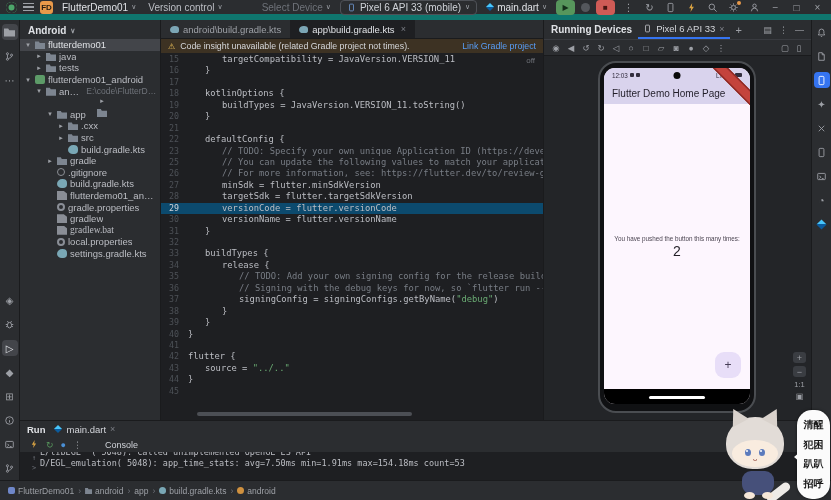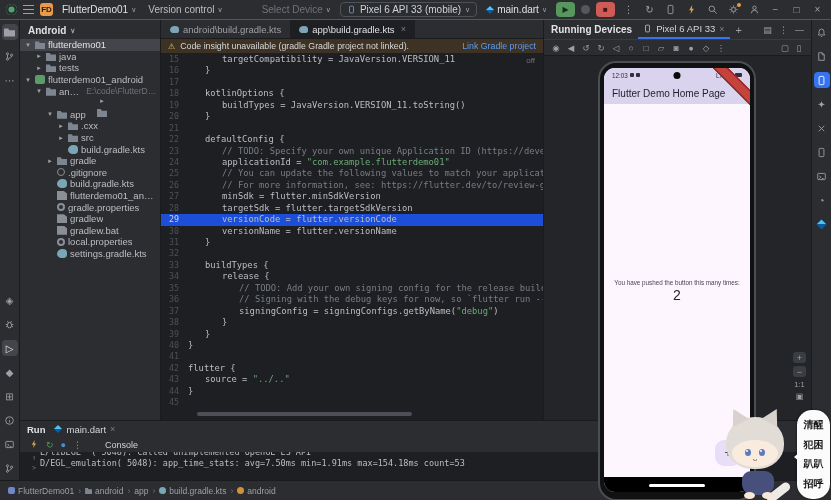--- a/index.html
+++ b/index.html
@@ -2,21 +2,21 @@
 <html><head>
 <meta charset="utf-8">
 <style>
   *{box-sizing:border-box;margin:0;padding:0}
   html,body{width:831px;height:500px;overflow:hidden}
   body{background:#1e1f22;font-family:"Liberation Sans",sans-serif;color:#bcbec4;font-size:10px;position:relative;user-select:none}
   .svgi{width:11px;height:11px;stroke:currentColor;fill:none;stroke-width:1.3;flex:none}
   .window{width:100%;height:100%;display:flex;flex-direction:column}
 
   
-  .titlebar{height:20px;background:#2b2d30;display:flex;align-items:center;gap:6px;padding:0 6px;border-bottom:1px solid #0f766e;flex:none}
+  .titlebar{height:20px;background:#2b2d30;display:flex;align-items:center;gap:6px;padding:0 6px;border-bottom:6px solid #0f766e;flex:none}
   .as-logo{width:11px;height:11px;border-radius:50%;background:#4da66a;box-shadow:inset 0 0 0 2.5px #2b2d30,inset 0 0 0 4px #4da66a;flex:none}
   .hamb{width:11px;height:9px;display:flex;flex-direction:column;justify-content:space-between;flex:none}
   .hamb i{height:1.4px;background:#9da0a6;display:block}
   .fd-badge{width:13px;height:13px;border-radius:3px;background:#e8994a;color:#241d12;font-weight:bold;font-size:8px;display:flex;align-items:center;justify-content:center;flex:none}
   .tb-item{display:flex;align-items:center;gap:3px;padding:1px 3px;border-radius:4px;white-space:nowrap}
   .caret{font-size:7px;color:#9da0a6}
   .dim{color:#6f737a}
   .spacer{flex:1}
   .device-chip{display:flex;align-items:center;gap:4px;border:1px solid #4e5157;border-radius:4px;padding:0 6px;height:15px;white-space:nowrap;color:#cfd2d8}
   .device-chip .svgi{width:9px;height:9px;color:#79a7e8}
@@ -67,41 +67,41 @@
   .tab{display:flex;align-items:center;gap:4px;padding:0 9px;color:#9da0a6;white-space:nowrap}
   .tab.active{background:#1e1f22;color:#dfe1e5}
   .tab .close{font-size:9px;color:#7b7e85;margin-left:2px}
   .gico{width:9px;height:7px;background:#7ca6b5;border-radius:55% 45% 35% 50%;flex:none}
   .banner{height:14px;background:#3d3223;display:flex;align-items:center;gap:5px;padding:0 7px;font-size:8.8px;color:#d5d7db;flex:none;white-space:nowrap}
   .banner .warn{color:#f2c55c;font-size:8px}
   .banner .link{margin-left:auto;color:#589df6}
   .code-area{flex:1;position:relative;overflow:hidden;font-family:"DejaVu Sans Mono",monospace;font-size:8.8px;padding-top:1px}
   .code-line{display:flex;height:11.45px;line-height:11.45px;white-space:pre}
   .code-line .ln{width:27px;min-width:27px;text-align:right;padding-right:9px;color:#4d5157;font-size:8.3px}
-  .code-line.current{background:#1d4ed8}
+  .code-line.current{background:#0c4a6e}
   .code-line.current .ln{color:#d0d3da}
   .ctext{white-space:pre;overflow:hidden}
   .tok-p{color:#bcbec4}.tok-c{color:#787d85}.tok-s{color:#6aab73}
   .off-badge{position:absolute;top:3px;right:8px;color:#6f737a;font-size:8px;font-family:"Liberation Sans",sans-serif}
   .hscroll{position:absolute;bottom:4px;left:36px;width:215px;height:4px;border-radius:2px;background:#55585e;opacity:.85}
 
   
   .devpanel{width:268px;flex:none;background:#2b2d30;border-left:1px solid #1a1b1d;display:flex;flex-direction:column;min-width:0}
   .dev-head{height:20px;display:flex;align-items:center;gap:6px;padding:0 7px;border-bottom:1px solid #393b40;flex:none}
   .dev-title{font-weight:bold;color:#dfe1e5;font-size:10px;white-space:nowrap}
   .dev-tab{display:flex;align-items:center;gap:4px;height:100%;padding:0 5px;color:#d3d5da;font-size:9.5px;border-bottom:2px solid #3574f0;white-space:nowrap}
   .dev-tab .svgi{width:9px;height:9px}
   .plus{color:#9da0a6;font-size:11px}
   .dev-head-right{margin-left:auto;display:flex;gap:7px;color:#9da0a6;font-size:9px}
   .dev-toolbar{height:16px;display:flex;align-items:center;gap:1px;padding:0 5px;border-bottom:1px solid #1a1b1d;flex:none}
   .dev-toolbar .strip-btn{width:14px;height:13px;font-size:8.5px}
   .dev-toolbar-right{margin-left:auto;display:flex}
   .canvas{flex:1;position:relative;background:#232528}
 
-  .phone{position:absolute;left:54px;top:5px;width:158px;height:440px;background:#101113;border:2.5px solid #4a4d51;border-radius:18px;padding:5px 4px 7px}
+  .phone{position:absolute;left:54px;top:5px;width:158px;height:352px;background:#101113;border:2.5px solid #4a4d51;border-radius:18px;padding:5px 4px 7px}
   .screen{width:100%;height:100%;border-radius:11px;overflow:hidden;display:flex;flex-direction:column;position:relative;background:#fdf6fe}
   .scr-status{height:14px;background:#d9d3ed;display:flex;align-items:center;padding:0 8px;font-size:6.3px;color:#332e3e;gap:2px;flex:none}
   .mini-ic{width:4px;height:4px;border-radius:1px;background:#332e3e;display:inline-block}
   .scr-status .right{margin-left:auto;display:flex;align-items:center;gap:2px}
   .sig{width:0;height:0;border-left:4px solid transparent;border-bottom:4px solid #332e3e}
   .batt{width:7px;height:3.5px;background:#332e3e;border-radius:1px}
   .camera{position:absolute;top:3.5px;left:50%;transform:translateX(-50%);width:7px;height:7px;border-radius:50%;background:#0a0a0a;z-index:3}
   .debug-banner{position:absolute;top:9px;right:-17px;width:64px;height:11px;background:#c4433c;transform:rotate(45deg);z-index:4;box-shadow:inset 0 0 0 1.5px #8e2b26}
   .scr-appbar{height:22px;background:#d9d3ed;display:flex;align-items:center;padding-left:8px;font-size:10px;color:#221e29;flex:none}
   .scr-body{flex:1;position:relative;display:flex;flex-direction:column;align-items:center;justify-content:center;gap:1px}
@@ -419,21 +419,21 @@
               <div class="tree-row" style="padding-left: 26px;">
                 <span class="chev"></span>
                 <span class="tico props"></span>
                 <span class="tlabel">gradle.properties</span>
               </div>
               <div class="tree-row" style="padding-left: 26px;">
                 <span class="chev"></span>
                 <span class="tico file"></span>
                 <span class="tlabel">gradlew</span>
               </div>
-              <div class="tree-row" style="padding-left: 26px;">
+              <div class="tree-row" style="padding-left: 26px; font-family: Liberation Serif, serif;">
                 <span class="chev"></span>
                 <span class="tico bat"></span>
                 <span class="tlabel">gradlew.bat</span>
               </div>
               <div class="tree-row" style="padding-left: 26px;">
                 <span class="chev"></span>
                 <span class="tico props"></span>
                 <span class="tlabel">local.properties</span>
               </div>
               <div class="tree-row" style="padding-left: 26px;">
@@ -451,36 +451,35 @@
               <span>android\build.gradle.kts</span>
             </span>
             <span class="tab active">
               <span class="gico"></span>
               <span>app\build.gradle.kts</span>
               <span class="close">×</span>
             </span>
           </div>
           <div class="banner">
             <span class="warn">⚠</span>
-            <span>Code insight unavailable (gradle Gradle project not linked).</span>
+            <span>Code insight unavailable (related Gradle project not times).</span>
             <span class="link">Link Gradle project</span>
           </div>
           <div class="code-area">
             <div class="off-badge">off</div>
             <div>
                 <div class="code-line"><span class="ln">15</span><span class="ctext" style="padding-left: 34px;"><span class="tok-p">targetCompatibility = JavaVersion.VERSION_11</span></span></div>
                 <div class="code-line"><span class="ln">16</span><span class="ctext" style="padding-left: 17px;"><span class="tok-p">}</span></span></div>
                 <div class="code-line"><span class="ln">17</span><span class="ctext" style="padding-left: 0px;"></span></div>
                 <div class="code-line"><span class="ln">18</span><span class="ctext" style="padding-left: 17px;"><span class="tok-p">kotlinOptions {</span></span></div>
                 <div class="code-line"><span class="ln">19</span><span class="ctext" style="padding-left: 34px;"><span class="tok-p">buildTypes = JavaVersion.VERSION_11.toString()</span></span></div>
                 <div class="code-line"><span class="ln">20</span><span class="ctext" style="padding-left: 17px;"><span class="tok-p">}</span></span></div>
                 <div class="code-line"><span class="ln">21</span><span class="ctext" style="padding-left: 0px;"></span></div>
                 <div class="code-line"><span class="ln">22</span><span class="ctext" style="padding-left: 17px;"><span class="tok-p">defaultConfig {</span></span></div>
                 <div class="code-line"><span class="ln">23</span><span class="ctext" style="padding-left: 34px;"><span class="tok-c">// TODO: Specify your own unique Application ID (https://developer.android.com/stu</span></span></div>
-                <div class="code-line"><span class="ln">24</span><span class="ctext" style="padding-left: 34px;"><span class="tok-p">applicationId = </span><span class="tok-s">"com.example.flutterdemo01"</span></span></div>
                 <div class="code-line"><span class="ln">25</span><span class="ctext" style="padding-left: 34px;"><span class="tok-c">// You can update the following values to match your application needs.</span></span></div>
                 <div class="code-line"><span class="ln">26</span><span class="ctext" style="padding-left: 34px;"><span class="tok-c">// For more information, see: https://flutter.dev/to/review-gradle-config.</span></span></div>
                 <div class="code-line"><span class="ln">27</span><span class="ctext" style="padding-left: 34px; text-align: center;"><span class="tok-p">minSdk = flutter.minSdkVersion</span></span></div>
                 <div class="code-line"><span class="ln">28</span><span class="ctext" style="padding-left: 34px;"><span class="tok-p">targetSdk = flutter.targetSdkVersion</span></span></div>
                 <div class="code-line current"><span class="ln">29</span><span class="ctext" style="padding-left: 34px;"><span class="tok-p">versionCode = flutter.versionCode</span></span></div>
                 <div class="code-line"><span class="ln">30</span><span class="ctext" style="padding-left: 34px;"><span class="tok-p">versionName = flutter.versionName</span></span></div>
                 <div class="code-line"><span class="ln">31</span><span class="ctext" style="padding-left: 17px;"><span class="tok-p">}</span></span></div>
                 <div class="code-line"><span class="ln">32</span><span class="ctext" style="padding-left: 0px;"></span></div>
                 <div class="code-line"><span class="ln">33</span><span class="ctext" style="padding-left: 17px;"><span class="tok-p">buildTypes {</span></span></div>
                 <div class="code-line"><span class="ln">34</span><span class="ctext" style="padding-left: 34px;"><span class="tok-p">release {</span></span></div>

